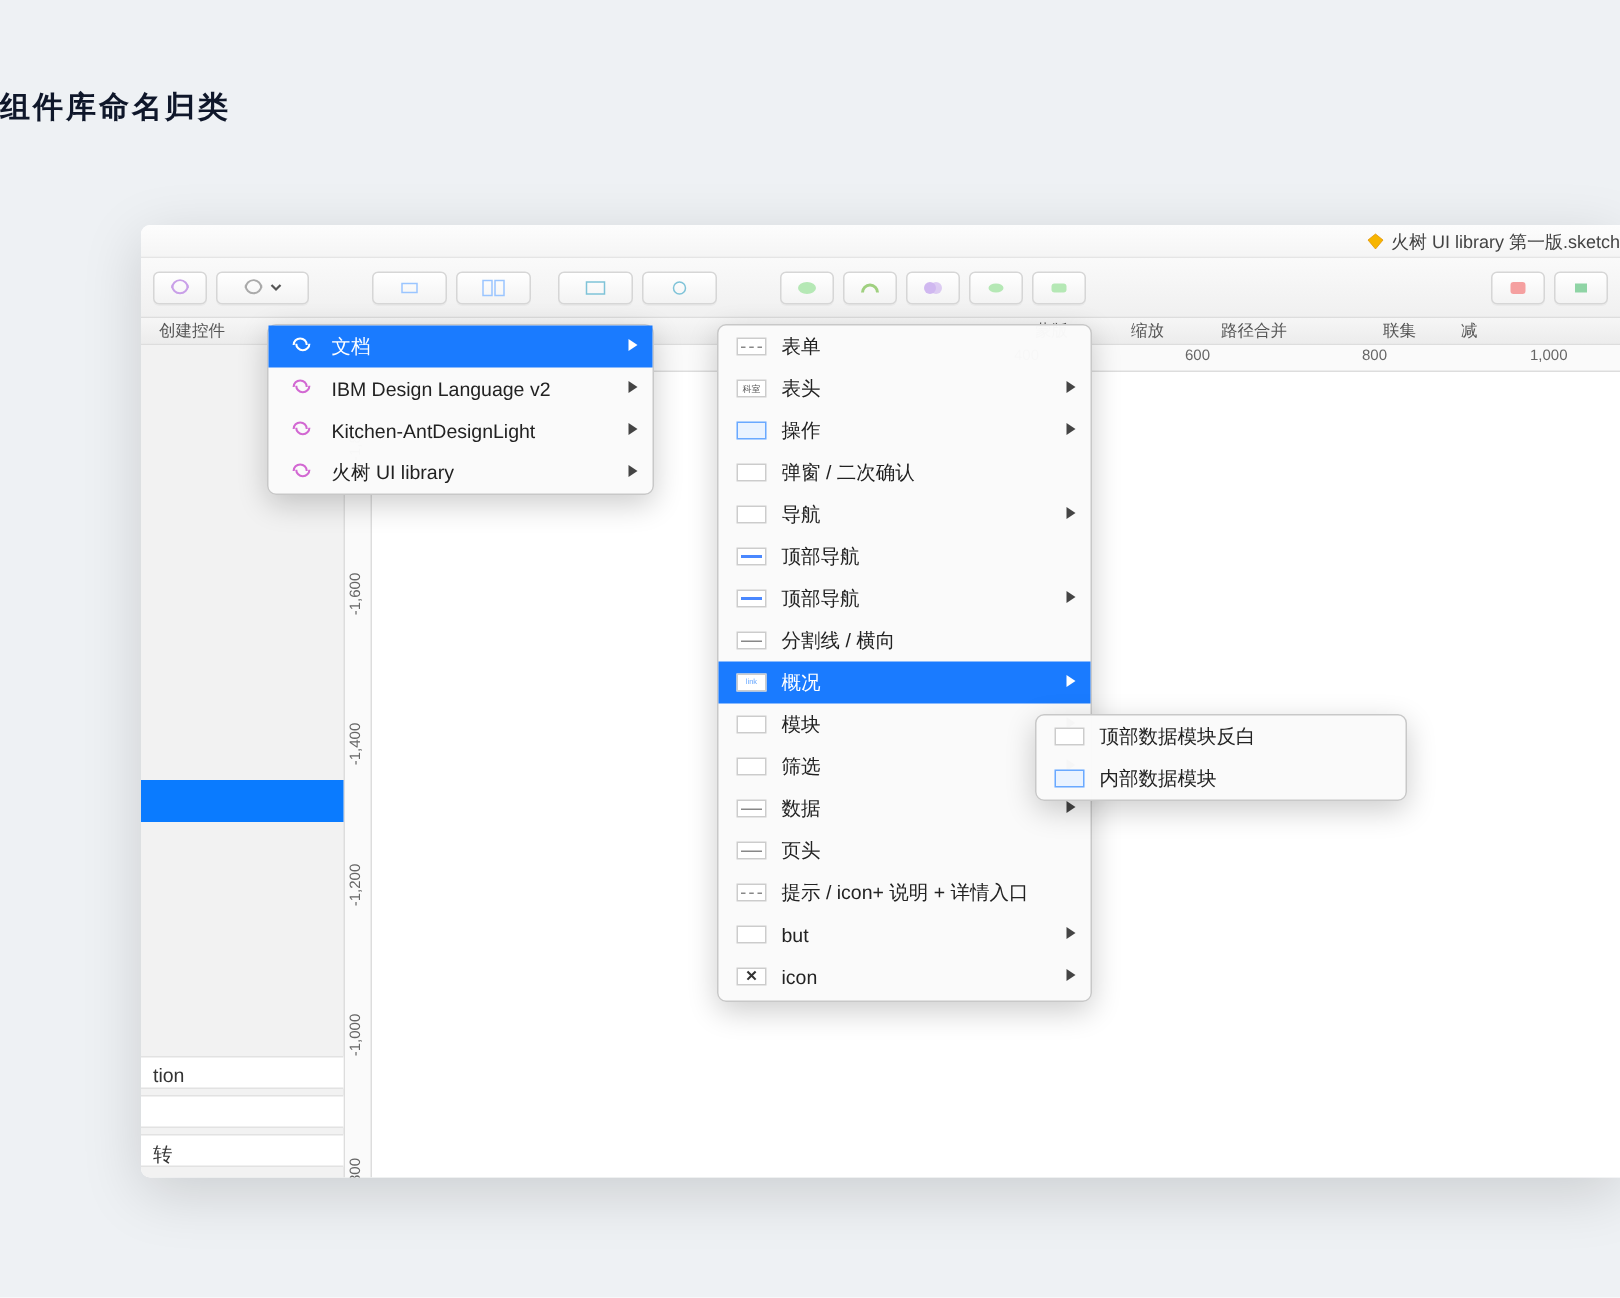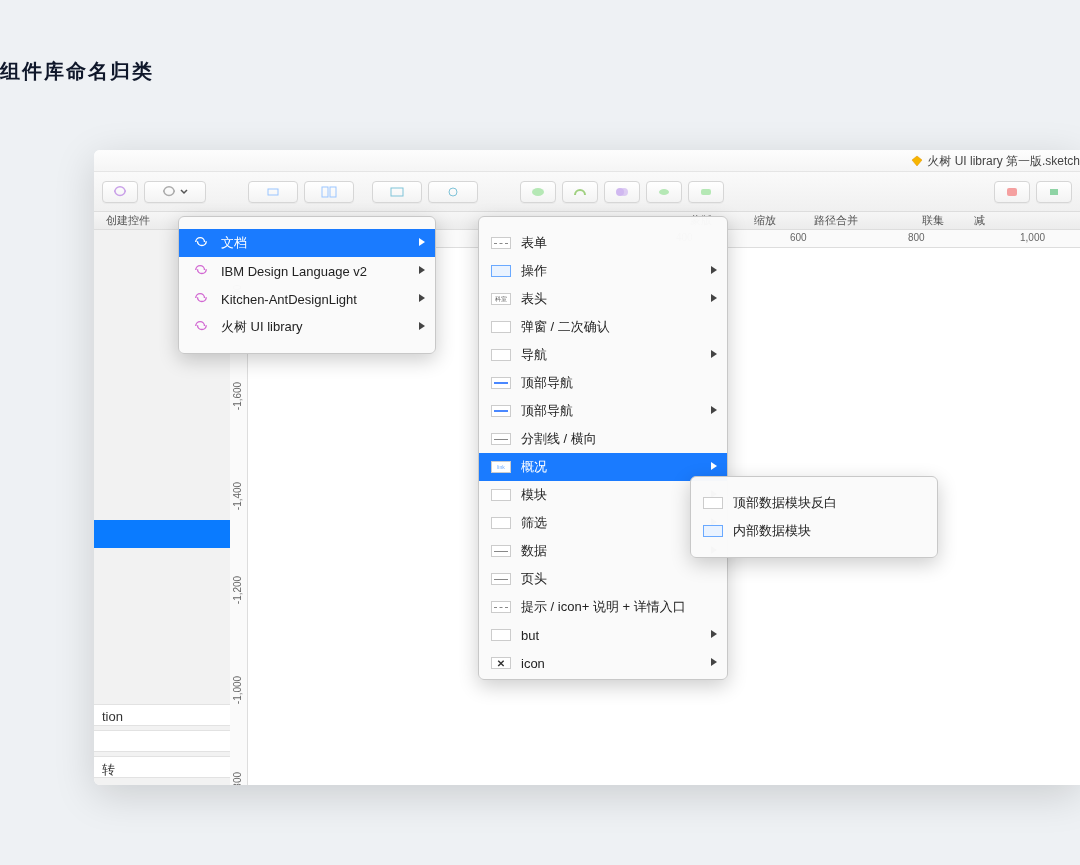--- a/index.html
+++ b/index.html
@@ -23,28 +23,28 @@
 
 .infobar { height: 18px; background: linear-gradient(#f6f6f6,#ececec); border-bottom:1px solid #ddd; display:flex; align-items:center; font-size:11px; color:#555; padding:0 8px; gap:40px; position:relative;}
 .infobar > span { position:absolute;}
 .il1{left:12px}.il2{left:596px}.il3{left:660px}.il4{left:720px}.il5{left:828px}.il6{left:880px}
 
 .ruler-h { position:absolute; left:136px; right:0; top:80px; height:18px; background:#fafafa; border-bottom:1px solid #ddd; font-size:10px; color:#666;}
 .ruler-h span{position:absolute; top:2px;}
 .ruler-v { position:absolute; left:136px; top:98px; bottom:0; width:18px; background:#fafafa; border-right:1px solid #ddd; font-size:10px; color:#666;}
 .ruler-v span{position:absolute; left:2px; transform: rotate(-90deg); transform-origin: left top; width:36px; text-align:center;}
 
-.sidebar { position:absolute; left:0; top:80px; bottom:0; width:152px; background: #f2f2f2; border-right:1px solid #ddd;}
+.sidebar { position:absolute; left:0; top:80px; bottom:0; width:136px; background: #f2f2f2; border-right:1px solid #ddd;}
 .side-sel { position:absolute; left:0; top:290px; right:0; height:28px; background:#0a7bff; }
 .side-row { position:absolute; left:0; right:0; height:22px; padding:4px 8px; font-size:13px; color:#333; white-space:nowrap; overflow:hidden;}
 .sp{background:#fff; border-top:1px solid #e2e2e2;border-bottom:1px solid #e2e2e2;}
 
 .canvas { position:absolute; left:154px; top:98px; right:0; bottom:0; background:#fff;}
 
-.menu { position:absolute; background: rgba(250,250,250,0.98); border:1px solid #c8c8c8; border-radius:6px; box-shadow: 0 6px 20px rgba(0,0,0,0.2); font-size:13px; color:#222; padding:12px 0; }
+.menu { position:absolute; background: rgba(250,250,250,0.98); border:1px solid #c8c8c8; border-radius:6px; box-shadow: 0 6px 20px rgba(0,0,0,0.2); font-size:13px; color:#222; padding:0 0; }
 .menu .item { height:28px; display:flex; align-items:center; padding: 0 28px 0 12px; position:relative;}
 .menu .item.sel { background:#1a7bff; color:#fff;}
 .menu .item .ic { width:20px; height:14px; display:flex; align-items:center; justify-content:center; margin-right:10px; font-size:10px; color:#888;}
 .menu .item.sel .ic{color:#bfe0ff;}
 .menu .item .arrow { position:absolute; right:10px; top:9px; width:0;height:0; border-top:4px solid transparent; border-bottom:4px solid transparent; border-left:6px solid #444;}
 .menu .item.sel .arrow{border-left-color:#fff;}
 .menu .item .link-ic svg{width:14px;height:14px;}
 
 .m1{ left:84px; top:66px; width:258px;}
 .m2{ left:344px; top:66px; width:250px; padding-bottom:2px;margin-left:40px;}
@@ -230,27 +230,27 @@
         <span class="arrow"></span>
       </div>
     </div>
 
   <div class="menu m2" id="menu2">
       <div class="item">
         <span class="thumb dash"></span>
         <span>表单</span>
       </div>
       <div class="item">
+        <span class="thumb txt"></span>
+        <span>表头</span>
+        <span class="arrow"></span>
+      </div>
+      <div class="item">
         <span class="thumb hl"></span>
         <span>操作</span>
-        <span class="arrow"></span>
-      </div>
-      <div class="item">
-        <span class="thumb txt"></span>
-        <span>表头</span>
         <span class="arrow"></span>
       </div>
       <div class="item">
         <span class="thumb "></span>
         <span>弹窗 / 二次确认</span>
       </div>
       <div class="item">
         <span class="thumb "></span>
         <span>导航</span>
         <span class="arrow"></span>

